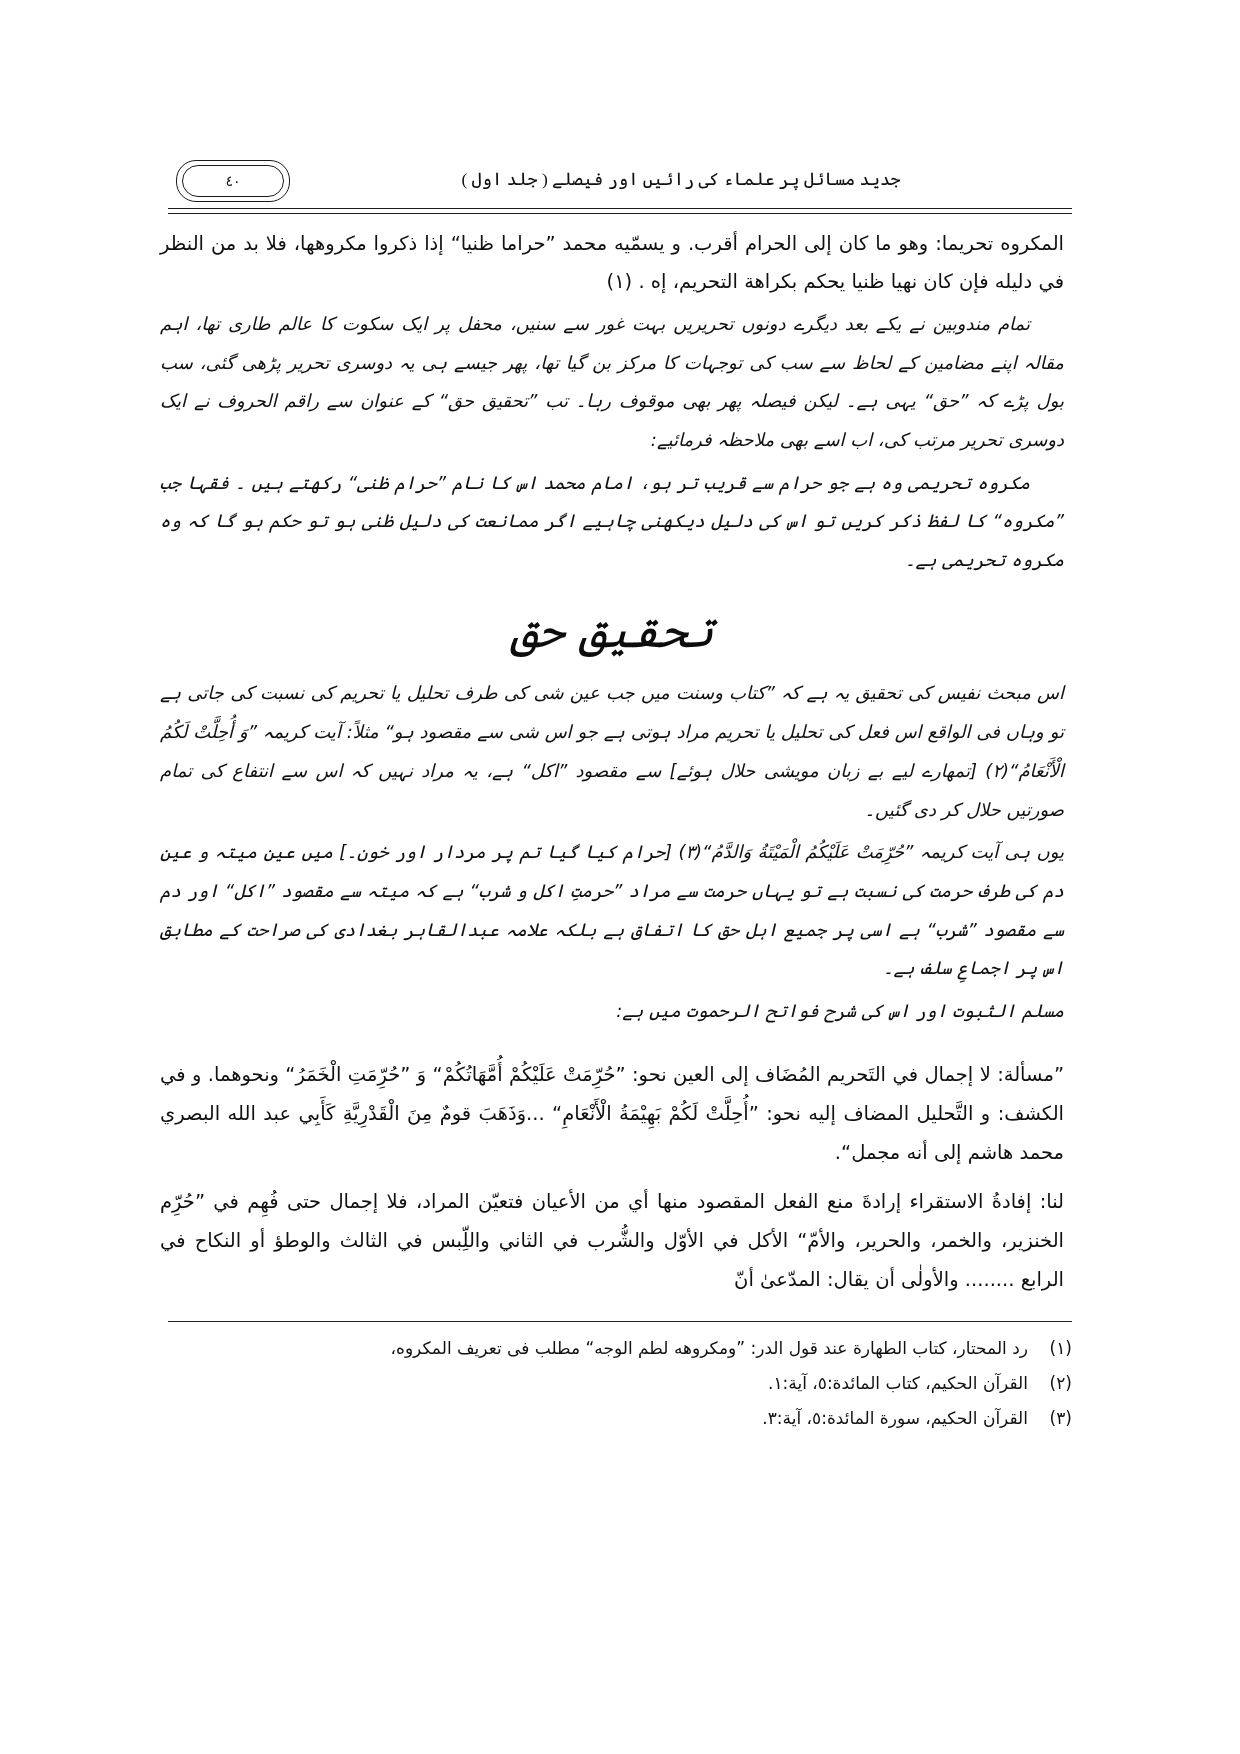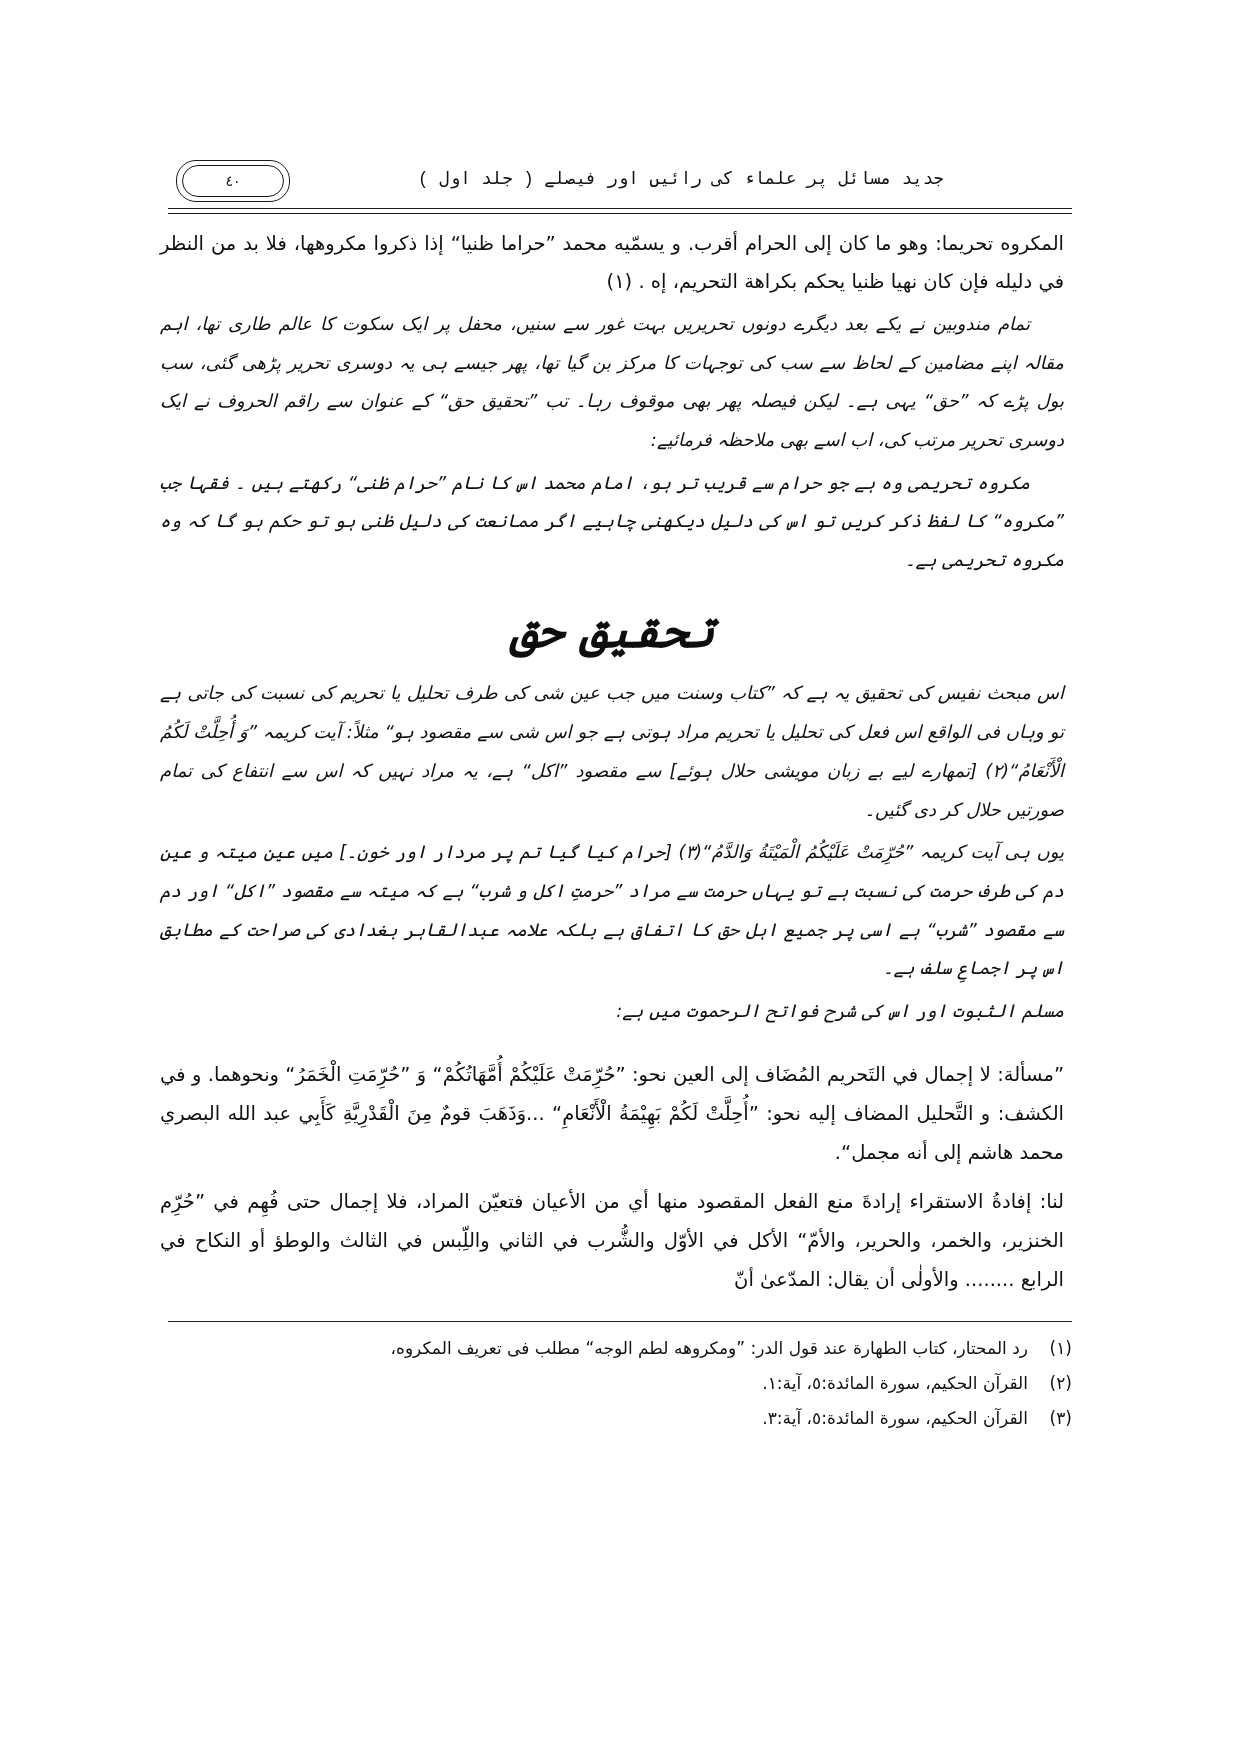--- a/index.html
+++ b/index.html
@@ -31,21 +31,21 @@
     height: 46px;
     display: flex;
     flex-direction: row;
     align-items: center;
     justify-content: flex-start;
     direction: rtl;
   }
   .header-title {
     flex: 1 1 auto;
     text-align: center;
-    font-family: Liberation Mono, monospace;
+    font-family: Liberation Serif, serif;
     font-size: 17.5px;
     line-height: 1.2;
     letter-spacing: 0px;
     color: #111;
     white-space: nowrap;
     padding-bottom: 4px;
   }
   .page-number-box {
     flex: 0 0 auto;
     width: 112px;
@@ -122,21 +122,21 @@
   }
 
   .ur-para {
     text-indent: 34px;
   }
 
   .heading {
     text-align: center;
     font-family: "DejaVu Serif", serif;
     font-style: italic;
-    font-weight: bold;
+    font-weight: normal;
     font-size: 46px;
     line-height: 1.1;
     margin: 26px 0 18px 0;
     color: #0d0d0d;
     letter-spacing: 1px;
   }
 
   .quote-block {
     direction: rtl;
     text-align: justify;
@@ -231,21 +231,21 @@
   <div class="fn-rule"></div>
 
   <div class="footnotes">
     <div class="fn-item">
       <span class="fn-mark">(١)</span>
       <span class="fn-text">رد المحتار، كتاب الطهارة عند قول الدر: ”ومكروهه لطم الوجه“ مطلب فى تعريف المكروه،</span>
     </div>
 
     <div class="fn-item">
       <span class="fn-mark">(٢)</span>
-      <span class="fn-text">القرآن الحكيم، سورة المائدة:٥، آية:١.</span>
+      <span class="fn-text">القرآن الحكيم، کتاب المائدة:٥، آية:١.</span>
     </div>
 
     <div class="fn-item">
       <span class="fn-mark">(٣)</span>
       <span class="fn-text">القرآن الحكيم، سورة المائدة:٥، آية:٣.</span>
     </div>
   </div>
 
 </div>
 

